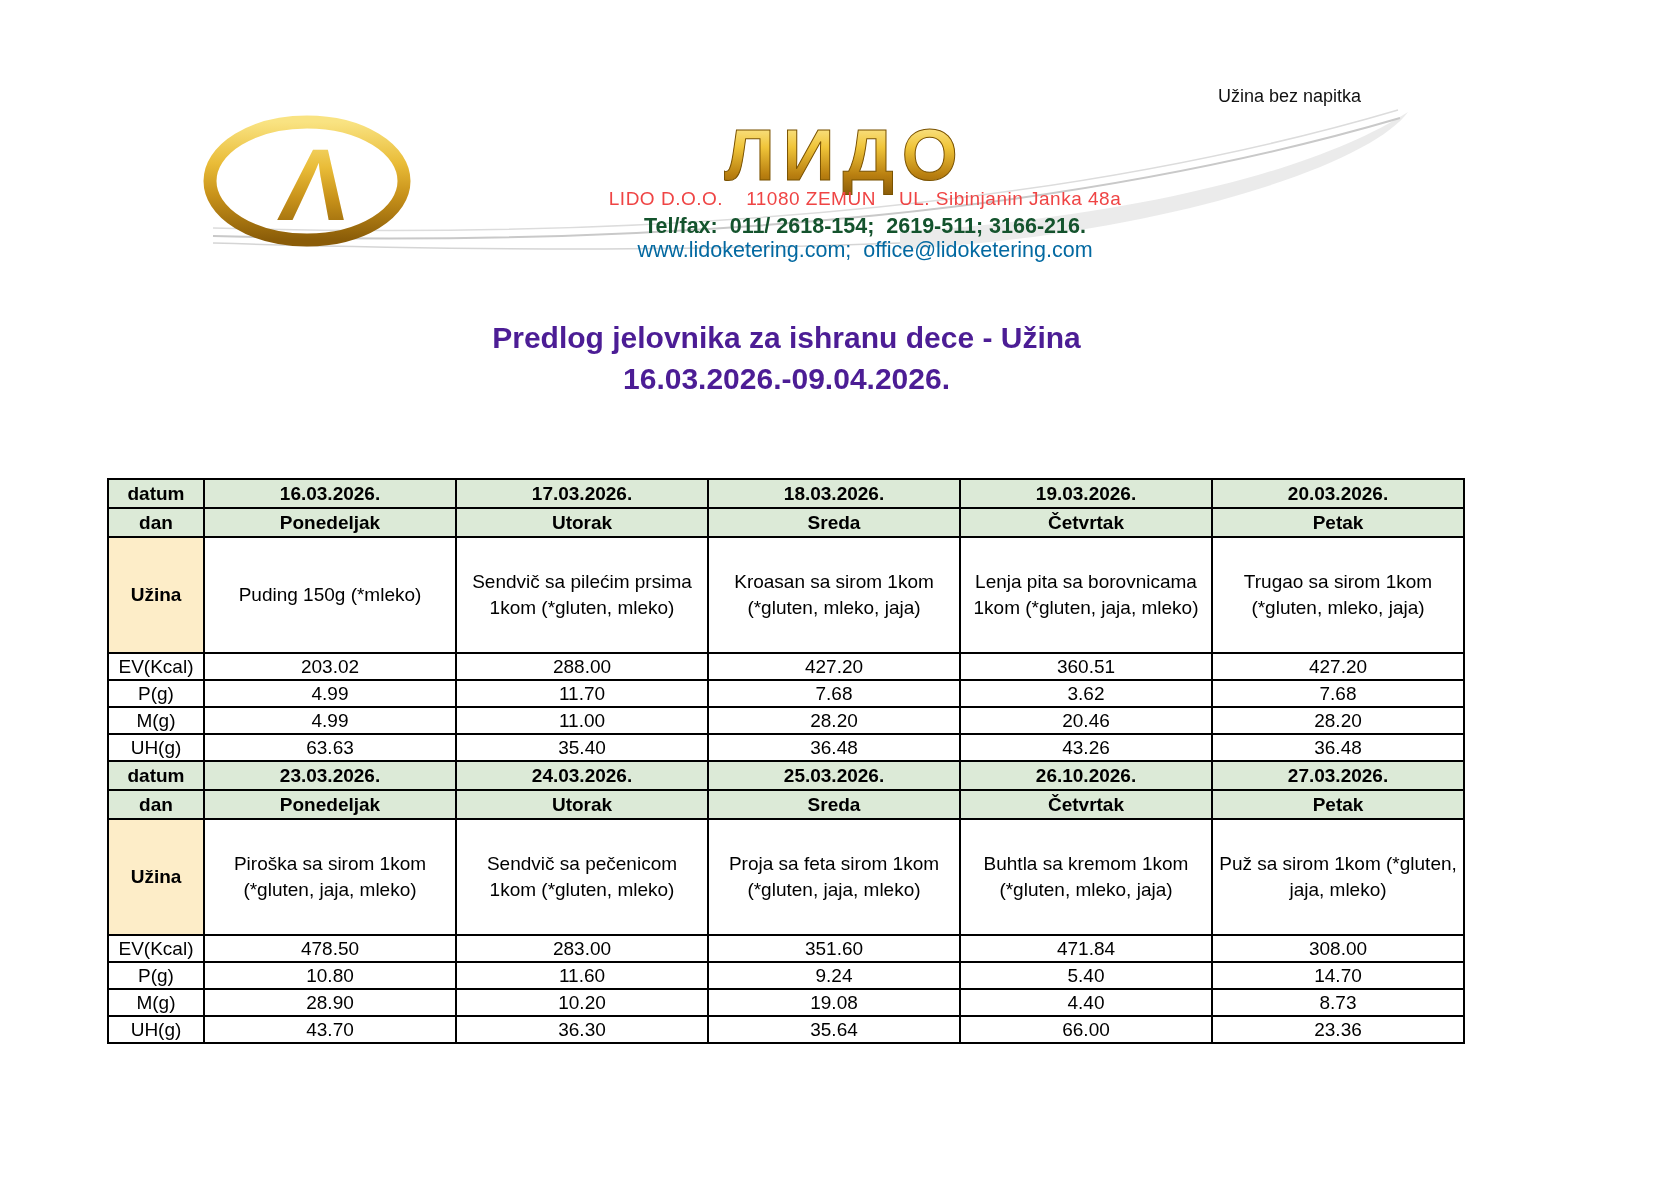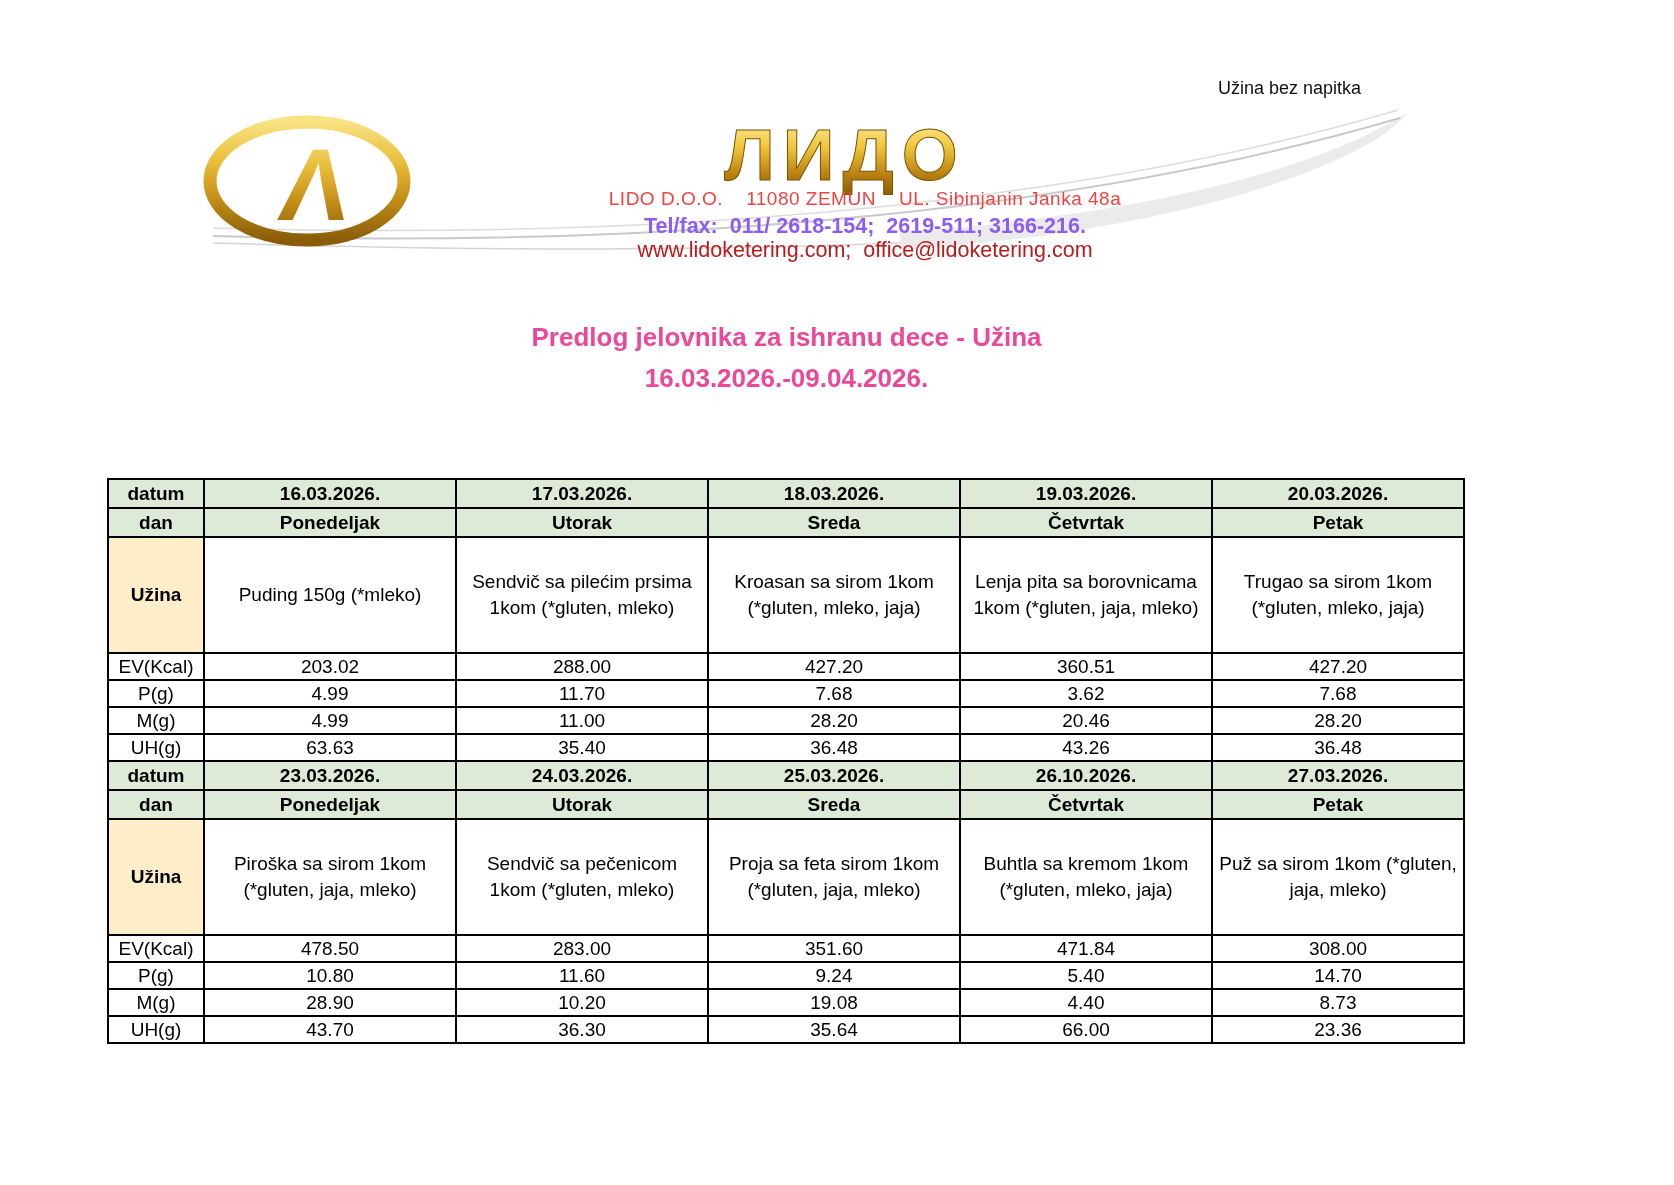--- a/index.html
+++ b/index.html
@@ -2,31 +2,31 @@
 <html><head>
 <meta charset="utf-8">
 <style>
   html,body{margin:0;padding:0;}
   body{
     width:1674px;height:1185px;background:#ffffff;position:relative;
     font-family:"Liberation Sans", sans-serif;color:#000;overflow:hidden;
   }
   .abs{position:absolute;}
   
-  .top-note{left:1218px;top:78px;font-size:18px;color:#111;white-space:pre;z-index:3;}
+  .top-note{left:1218px;top:86px;font-size:18px;color:#111;white-space:pre;z-index:3;}
   .decor{left:0;top:0;z-index:0;}
   .logo{left:196px;top:110px;z-index:2;}
   .brand-svg{left:640px;top:108px;z-index:2;}
   .company-block{left:465px;top:184px;width:800px;text-align:center;z-index:2;}
   .company-line{font-size:19px;color:#ef4444;white-space:pre;letter-spacing:.5px;line-height:29px;}
-  .telfax-line{font-size:21.5px;font-weight:bold;color:#8b5cf6;white-space:pre;line-height:24px;margin-top:1px;}
-  .web-line{font-size:21.5px;color:#b91c1c;white-space:pre;line-height:24px;}
+  .telfax-line{font-size:21.5px;font-weight:bold;color:#14532d;white-space:pre;line-height:24px;margin-top:1px;}
+  .web-line{font-size:21.5px;color:#0369a1;white-space:pre;line-height:24px;}
   
   .title-block{left:107px;top:317px;width:1359px;text-align:center;z-index:2;}
-  .title-line{font-size:26px;font-weight:bold;line-height:41px;color:#ec4899;}
+  .title-line{font-size:30px;font-weight:bold;line-height:41px;color:#4c1d95;}
   
   table.menu{
     position:absolute;left:107px;top:478px;width:1162px;z-index:2;
     border-collapse:collapse;table-layout:fixed;
   }
   table.menu td{
     border:2px solid #000;text-align:center;vertical-align:middle;
     font-size:19px;padding:0 6px;overflow:hidden;
   }
   .rh{height:29px;}

